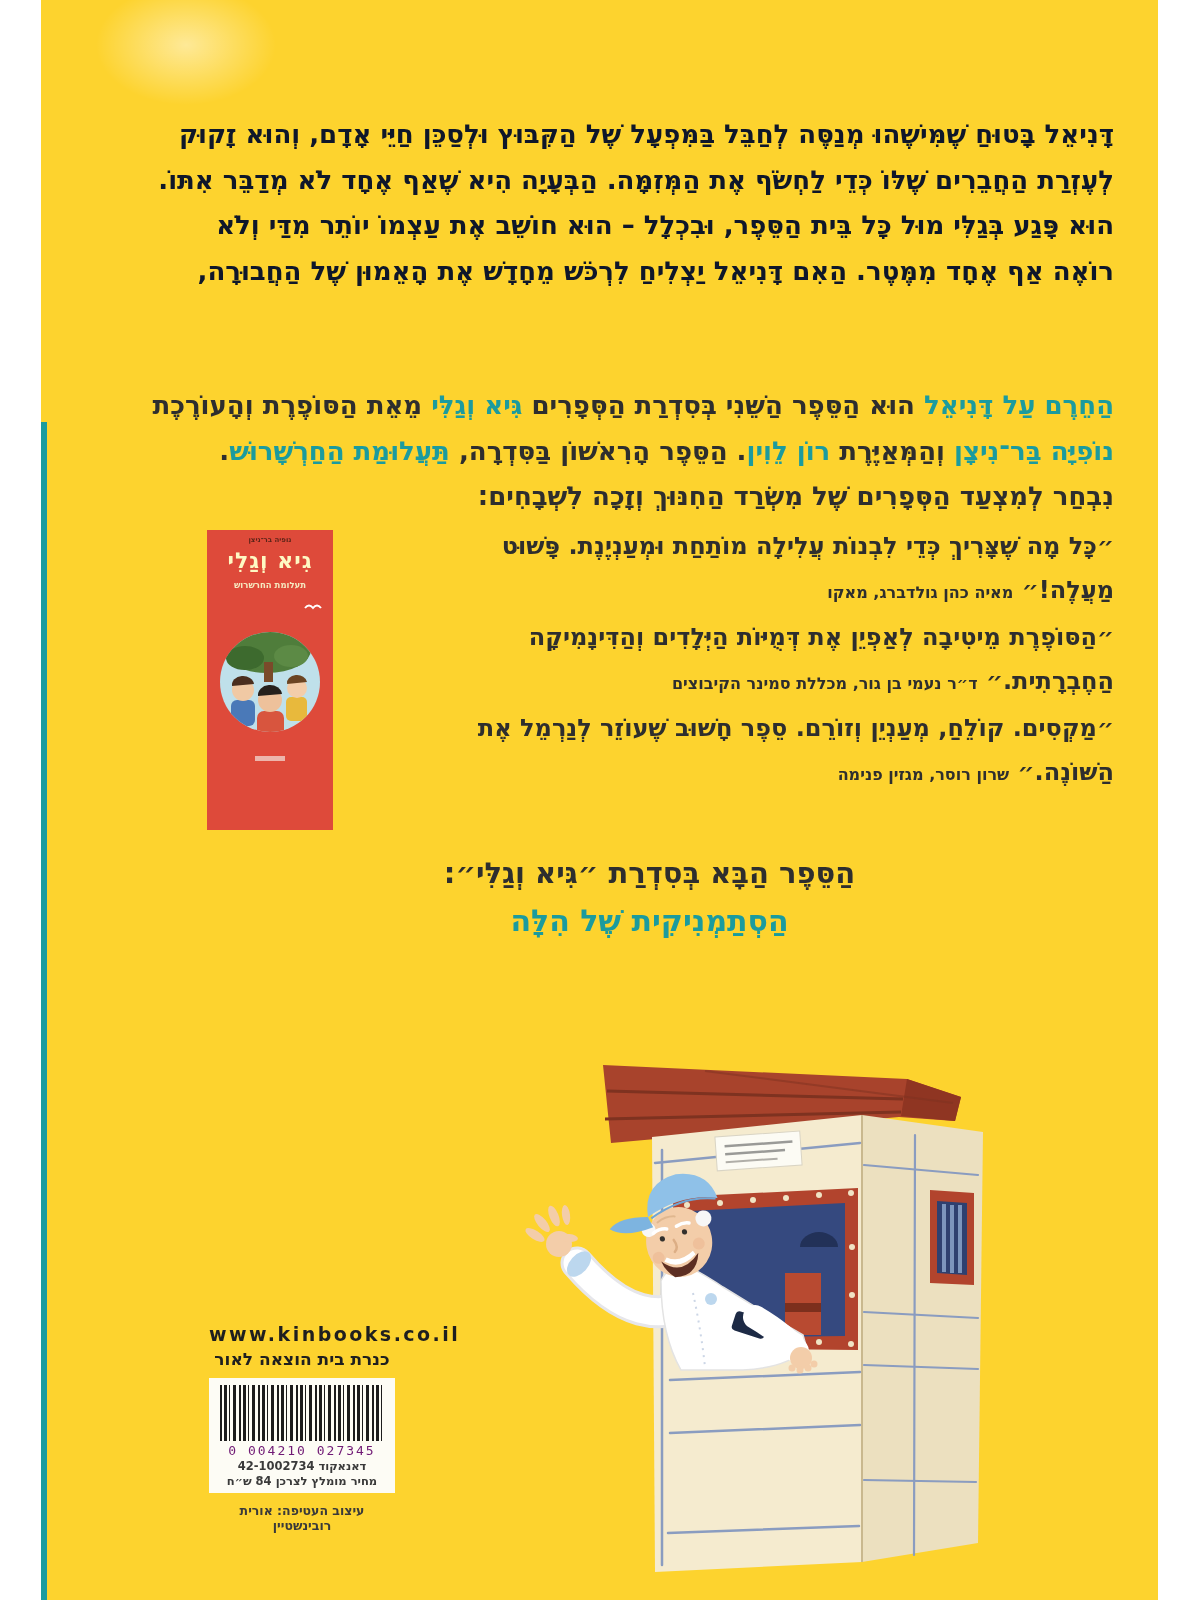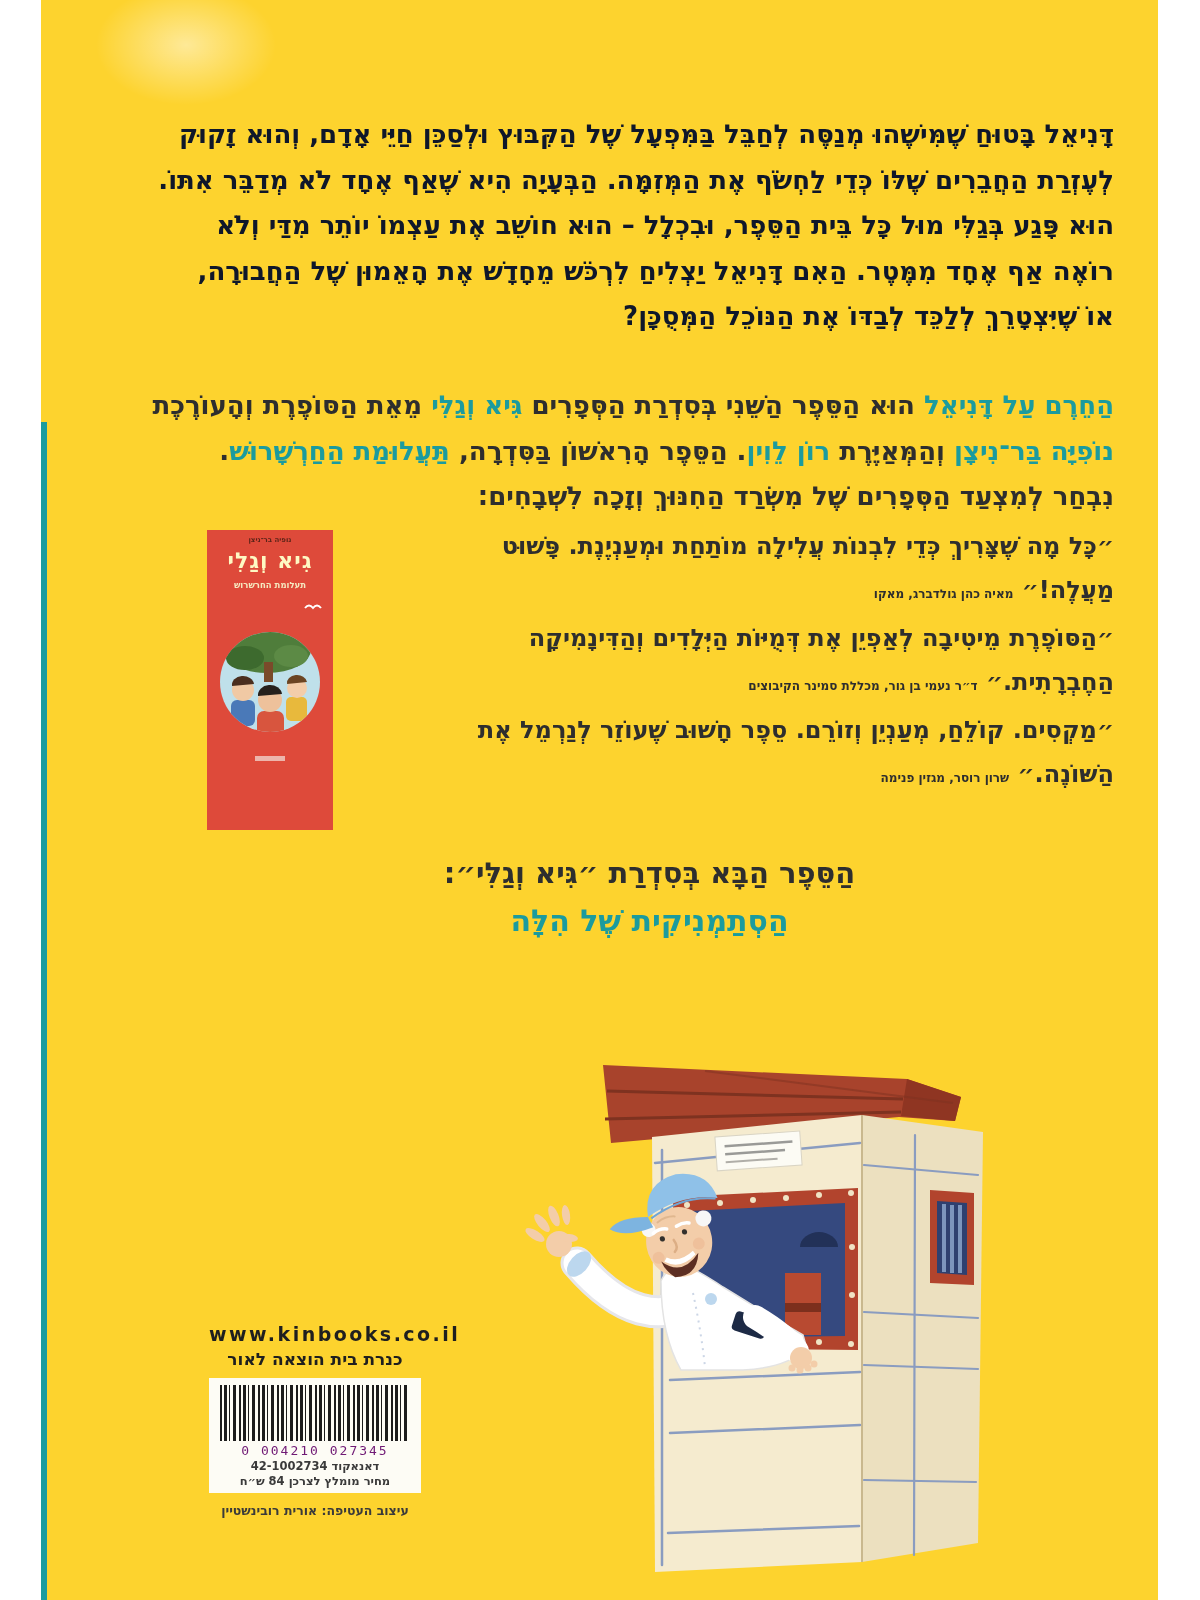--- a/index.html
+++ b/index.html
@@ -27,32 +27,32 @@
   .thumb-title{position:absolute;top:18px;left:0;right:0;text-align:center;font-size:22px;
                font-weight:bold;color:#fef9c3;direction:rtl;letter-spacing:1px;}
   .thumb-subtitle{position:absolute;top:50px;left:0;right:0;text-align:center;font-size:8.5px;
                   font-weight:bold;color:#f5e9c0;direction:rtl;}
   .thumb-art{position:absolute;left:0;top:0;}
 
   
   .quotes{position:absolute;left:320px;right:44px;top:524px;direction:rtl;text-align:right;
           color:#2e2e2e;font-weight:bold;}
   .q-main{font-size:24px;line-height:44px;white-space:nowrap;text-align:right;}
-  .q-attr{font-size:12px;}
+  .q-attr{font-size:16px;}
 
   
   .next-book{position:absolute;left:200px;right:100px;top:850px;text-align:center;direction:rtl;}
   .nb-label{font-size:29px;font-weight:bold;color:#2e2e2e;line-height:47px;}
   .nb-title{font-size:30px;font-weight:bold;color:#1B9B9E;line-height:47px;}
 
   
   .kiosk{position:absolute;left:414px;top:1035px;width:545px;height:565px;}
 
   
-  .footer{position:absolute;left:168px;top:1323px;width:212px;text-align:center;}
+  .footer{position:absolute;left:168px;top:1323px;width:186px;text-align:center;}
   .site{font-size:19px;font-weight:bold;letter-spacing:.13em;color:#1f1f1f;}
   .pub{font-size:17px;font-weight:bold;direction:rtl;color:#1f1f1f;margin-top:4px;}
   .bclabel{margin-top:9px;background:#fdfcf5;padding:7px 7px 5px;}
   .bars{height:56px;margin:0 4px;
         background:repeating-linear-gradient(90deg,
           #1c1c1c 0 2px,#fdfcf5 2px 4px,#1c1c1c 4px 7px,#fdfcf5 7px 9px,
           #1c1c1c 9px 10px,#fdfcf5 10px 13px,#1c1c1c 13px 16px,#fdfcf5 16px 19px);}
   .bc-digits{font-family:"DejaVu Sans Mono",monospace;font-size:13px;letter-spacing:2px;
              color:#701a75;direction:ltr;margin-top:2px;}
   .bc-line{font-size:11.5px;font-weight:bold;color:#3a3a3a;direction:rtl;margin-top:1px;}
@@ -64,21 +64,20 @@
 <div class="page">
   <div class="cover">
     <div class="glow"></div>
     <div class="stripe"></div>
 
     <div class="synopsis">
       <div>דָּנִיאֵל בָּטוּחַ שֶׁמִּישֶׁהוּ מְנַסֶּה לְחַבֵּל בַּמִּפְעָל שֶׁל הַקִּבּוּץ וּלְסַכֵּן חַיֵּי אָדָם, וְהוּא זָקוּק</div>
       <div>לְעֶזְרַת הַחֲבֵרִים שֶׁלּוֹ כְּדֵי לַחְשֹׂף אֶת הַמְּזִמָּה. הַבְּעָיָה הִיא שֶׁאַף אֶחָד לֹא מְדַבֵּר אִתּוֹ.</div>
       <div>הוּא פָּגַע בְּגַלִּי מוּל כָּל בֵּית הַסֵּפֶר, וּבִכְלָל – הוּא חוֹשֵׁב אֶת עַצְמוֹ יוֹתֵר מִדַּי וְלֹא</div>
       <div>רוֹאֶה אַף אֶחָד מִמֶּטֶר. הַאִם דָּנִיאֵל יַצְלִיחַ לִרְכֹּשׁ מֵחָדָשׁ אֶת הָאֵמוּן שֶׁל הַחֲבוּרָה,</div>
-      <div>אוֹ שֶׁיִּצְטָרֵךְ לְלַכֵּד לְבַדּוֹ אֶת הַנּוֹכֵל הַמְּסֻכָּן?</div>
     </div>
 
     <div class="about">
       <div>
         <span class="teal">הַחֵרֶם עַל דָּנִיאֵל</span><span> הוּא הַסֵּפֶר הַשֵּׁנִי בְּסִדְרַת הַסְּפָרִים </span><span class="teal">גִּיא וְגַלִּי</span><span> מֵאֵת הַסּוֹפֶרֶת וְהָעוֹרֶכֶת</span>
       </div>
       <div>
         <span class="teal">נוֹפִיָּה בַּר־נִיצָן</span><span> וְהַמְּאַיֶּרֶת </span><span class="teal">רוֹן לֵוִין</span><span>. הַסֵּפֶר הָרִאשׁוֹן בַּסִּדְרָה, </span><span class="teal">תַּעֲלוּמַת הַחַרְשָׁרוּשׁ</span><span>.</span>
       </div>
       <div>נִבְחַר לְמִצְעַד הַסְּפָרִים שֶׁל מִשְׂרַד הַחִנּוּךְ וְזָכָה לִשְׁבָחִים:</div>

